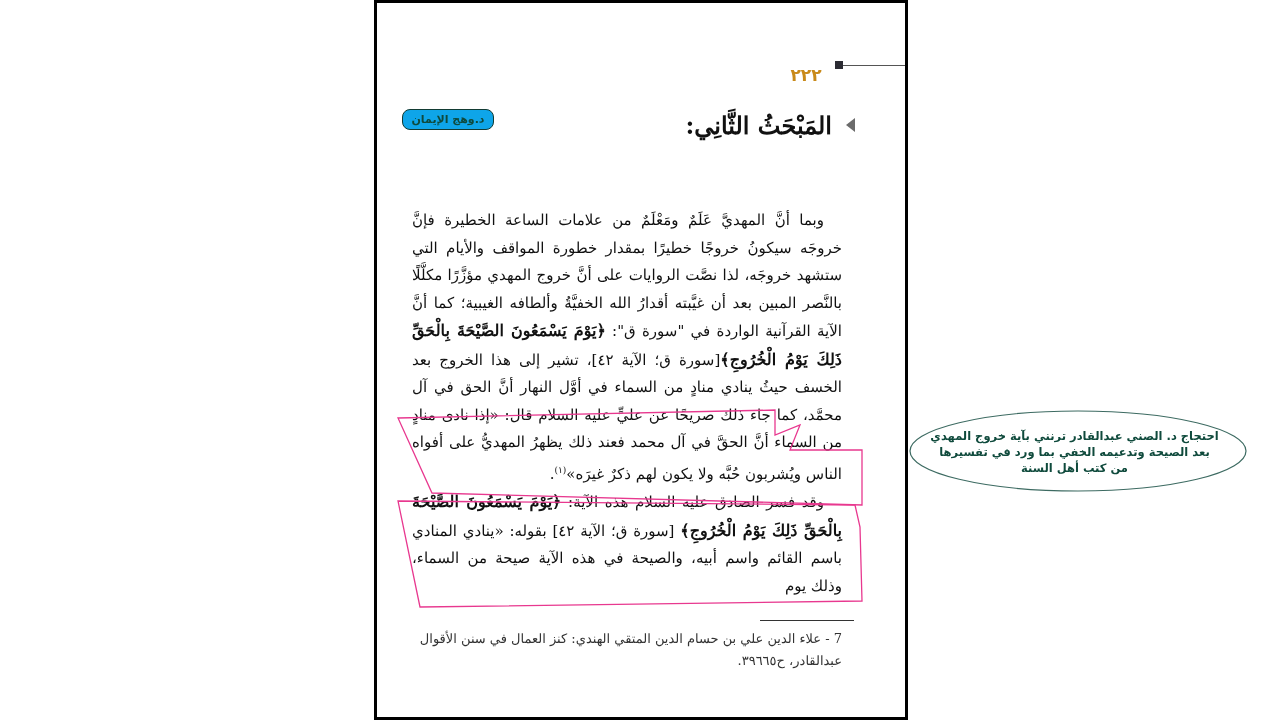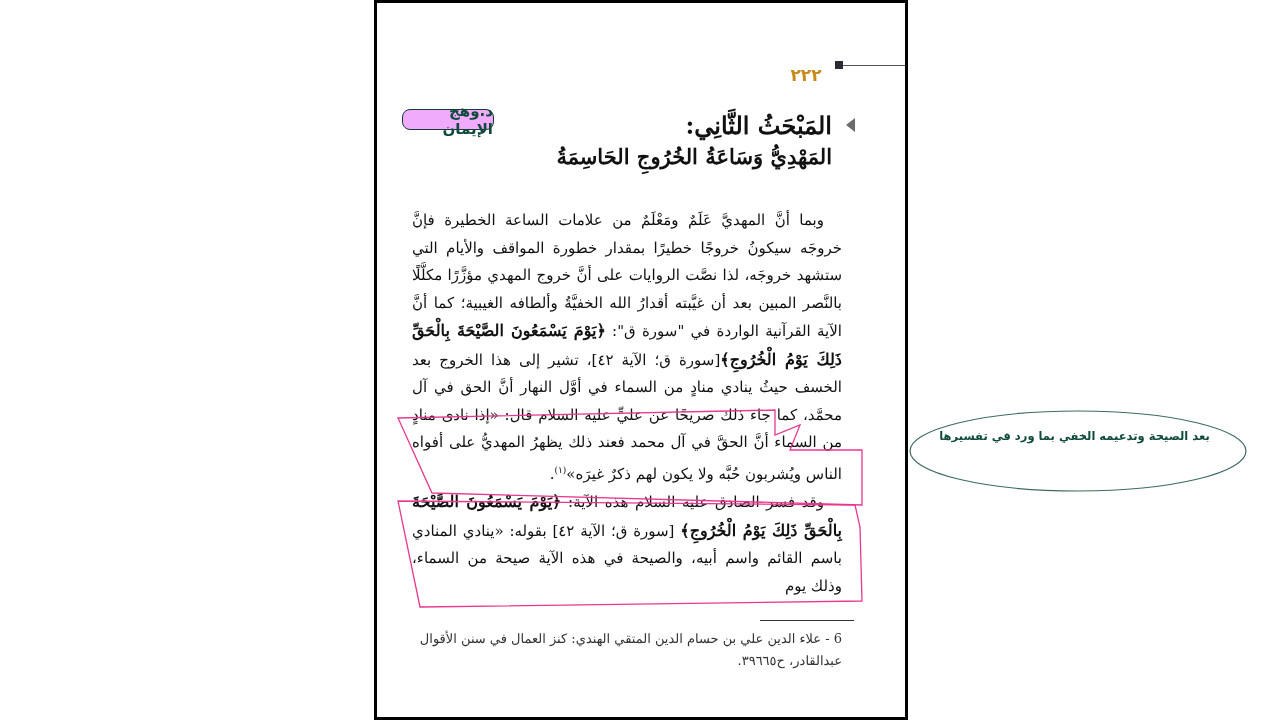--- a/index.html
+++ b/index.html
@@ -70,27 +70,27 @@
     .badge {
       position: absolute;
       left: 402px;
       top: 109px;
       width: 90px;
       height: 19px;
       border: 1.5px solid #123b33;
       border-radius: 8px;
       font-family: "DejaVu Sans", sans-serif;
       font-weight: bold;
-      font-size: 15px;
+      font-size: 11px;
       color: #0f4a3c;
       display: flex;
       align-items: center;
       justify-content: center;
       direction: rtl;
-      background: #f0abfc;
+      background: #0ea5e9;
     }
     .title-arrow {
       position: absolute;
       left: 846px;
       top: 118px;
       width: 0;
       height: 0;
       border-top: 7px solid transparent;
       border-bottom: 7px solid transparent;
       border-right: 9px solid #6b6b6b;
@@ -189,37 +189,38 @@
 
   <div class="rh-line"></div>
   <div class="rh-square"></div>
   <div class="rh-number">٢٢٢</div>
 
   <div class="badge">د.وهج الإيمان</div>
 
   <div class="title-arrow"></div>
   <div class="section-title">
     <span class="t1">المَبْحَثُ الثَّانِي:</span>
-    <span class="t2">المَهْدِيُّ وَسَاعَةُ الخُرُوجِ الحَاسِمَةُ</span>
   </div>
 
   <div class="body-text">
     <p><span>وبما أنَّ المهديَّ عَلَمٌ ومَعْلَمٌ من علامات الساعة الخطيرة فإنَّ خروجَه سيكونُ خروجًا خطيرًا بمقدار خطورة المواقف والأيام التي ستشهد خروجَه، لذا نصَّت الروايات على أنَّ خروج المهدي مؤزَّرًا مكلَّلًا بالنَّصر المبين بعد أن غيَّبته أقدارُ الله الخفيَّةُ وألطافه الغيبية؛ كما أنَّ الآية القرآنية الواردة في "سورة ق": </span><span class="quran">﴿يَوْمَ يَسْمَعُونَ الصَّيْحَةَ بِالْحَقِّ ذَلِكَ يَوْمُ الْخُرُوجِ﴾</span><span>[سورة ق؛ الآية ٤٢]، تشير إلى هذا الخروج بعد الخسف حيثُ ينادي منادٍ من السماء في أوَّل النهار أنَّ الحق في آل محمَّد، كما جاء ذلك صريحًا عن عليٍّ عليه السلام قال: «إذا نادى منادٍ من السماء أنَّ الحقَّ في آل محمد فعند ذلك يظهرُ المهديُّ على أفواه الناس ويُشربون حُبَّه ولا يكون لهم ذكرٌ غيرَه»</span><sup>(١)</sup><span>.</span></p>
     <p><span>وقد فسر الصادق عليه السلام هذه الآية: </span><span class="quran">﴿يَوْمَ يَسْمَعُونَ الصَّيْحَةَ بِالْحَقِّ ذَلِكَ يَوْمُ الْخُرُوجِ﴾</span><span> [سورة ق؛ الآية ٤٢] بقوله: «ينادي المنادي باسم القائم واسم أبيه، والصيحة في هذه الآية صيحة من السماء، وذلك يوم</span></p>
   </div>
 
   <div class="fn-rule"></div>
   <div class="footnote">
-    <div>6 - علاء الدين علي بن حسام الدين المتقي الهندي: كنز العمال في سنن الأقوال</div>
+    <div>7 - علاء الدين علي بن حسام الدين المتقي الهندي: كنز العمال في سنن الأقوال</div>
     <div>عبدالقادر، ح٣٩٦٦٥.</div>
   </div>
 
   <svg class="overlay-svg" viewBox="0 0 1280 720">
     <polygon points="398,418 775,410 775,435 800,425 790,450 862,450 862,505 432,493" fill="none" stroke="#e8388f" stroke-width="1.3"></polygon>
     <polygon points="398,501 855,505 860,527 862,601 420,607" fill="none" stroke="#e8388f" stroke-width="1.3"></polygon>
     <ellipse cx="1078" cy="451" rx="168" ry="40" fill="none" stroke="#3d6b62" stroke-width="1.2"></ellipse>
   </svg>
 
   <div class="callout-text">
+    <div>احتجاج د. الصني عبدالقادر ترنني بآية خروج المهدي</div>
     <div>بعد الصيحة وتدعيمه الخفي بما ورد في تفسيرها</div>
+    <div>من كتب أهل السنة</div>
   </div>
 
 </div>
 
 </body></html>

